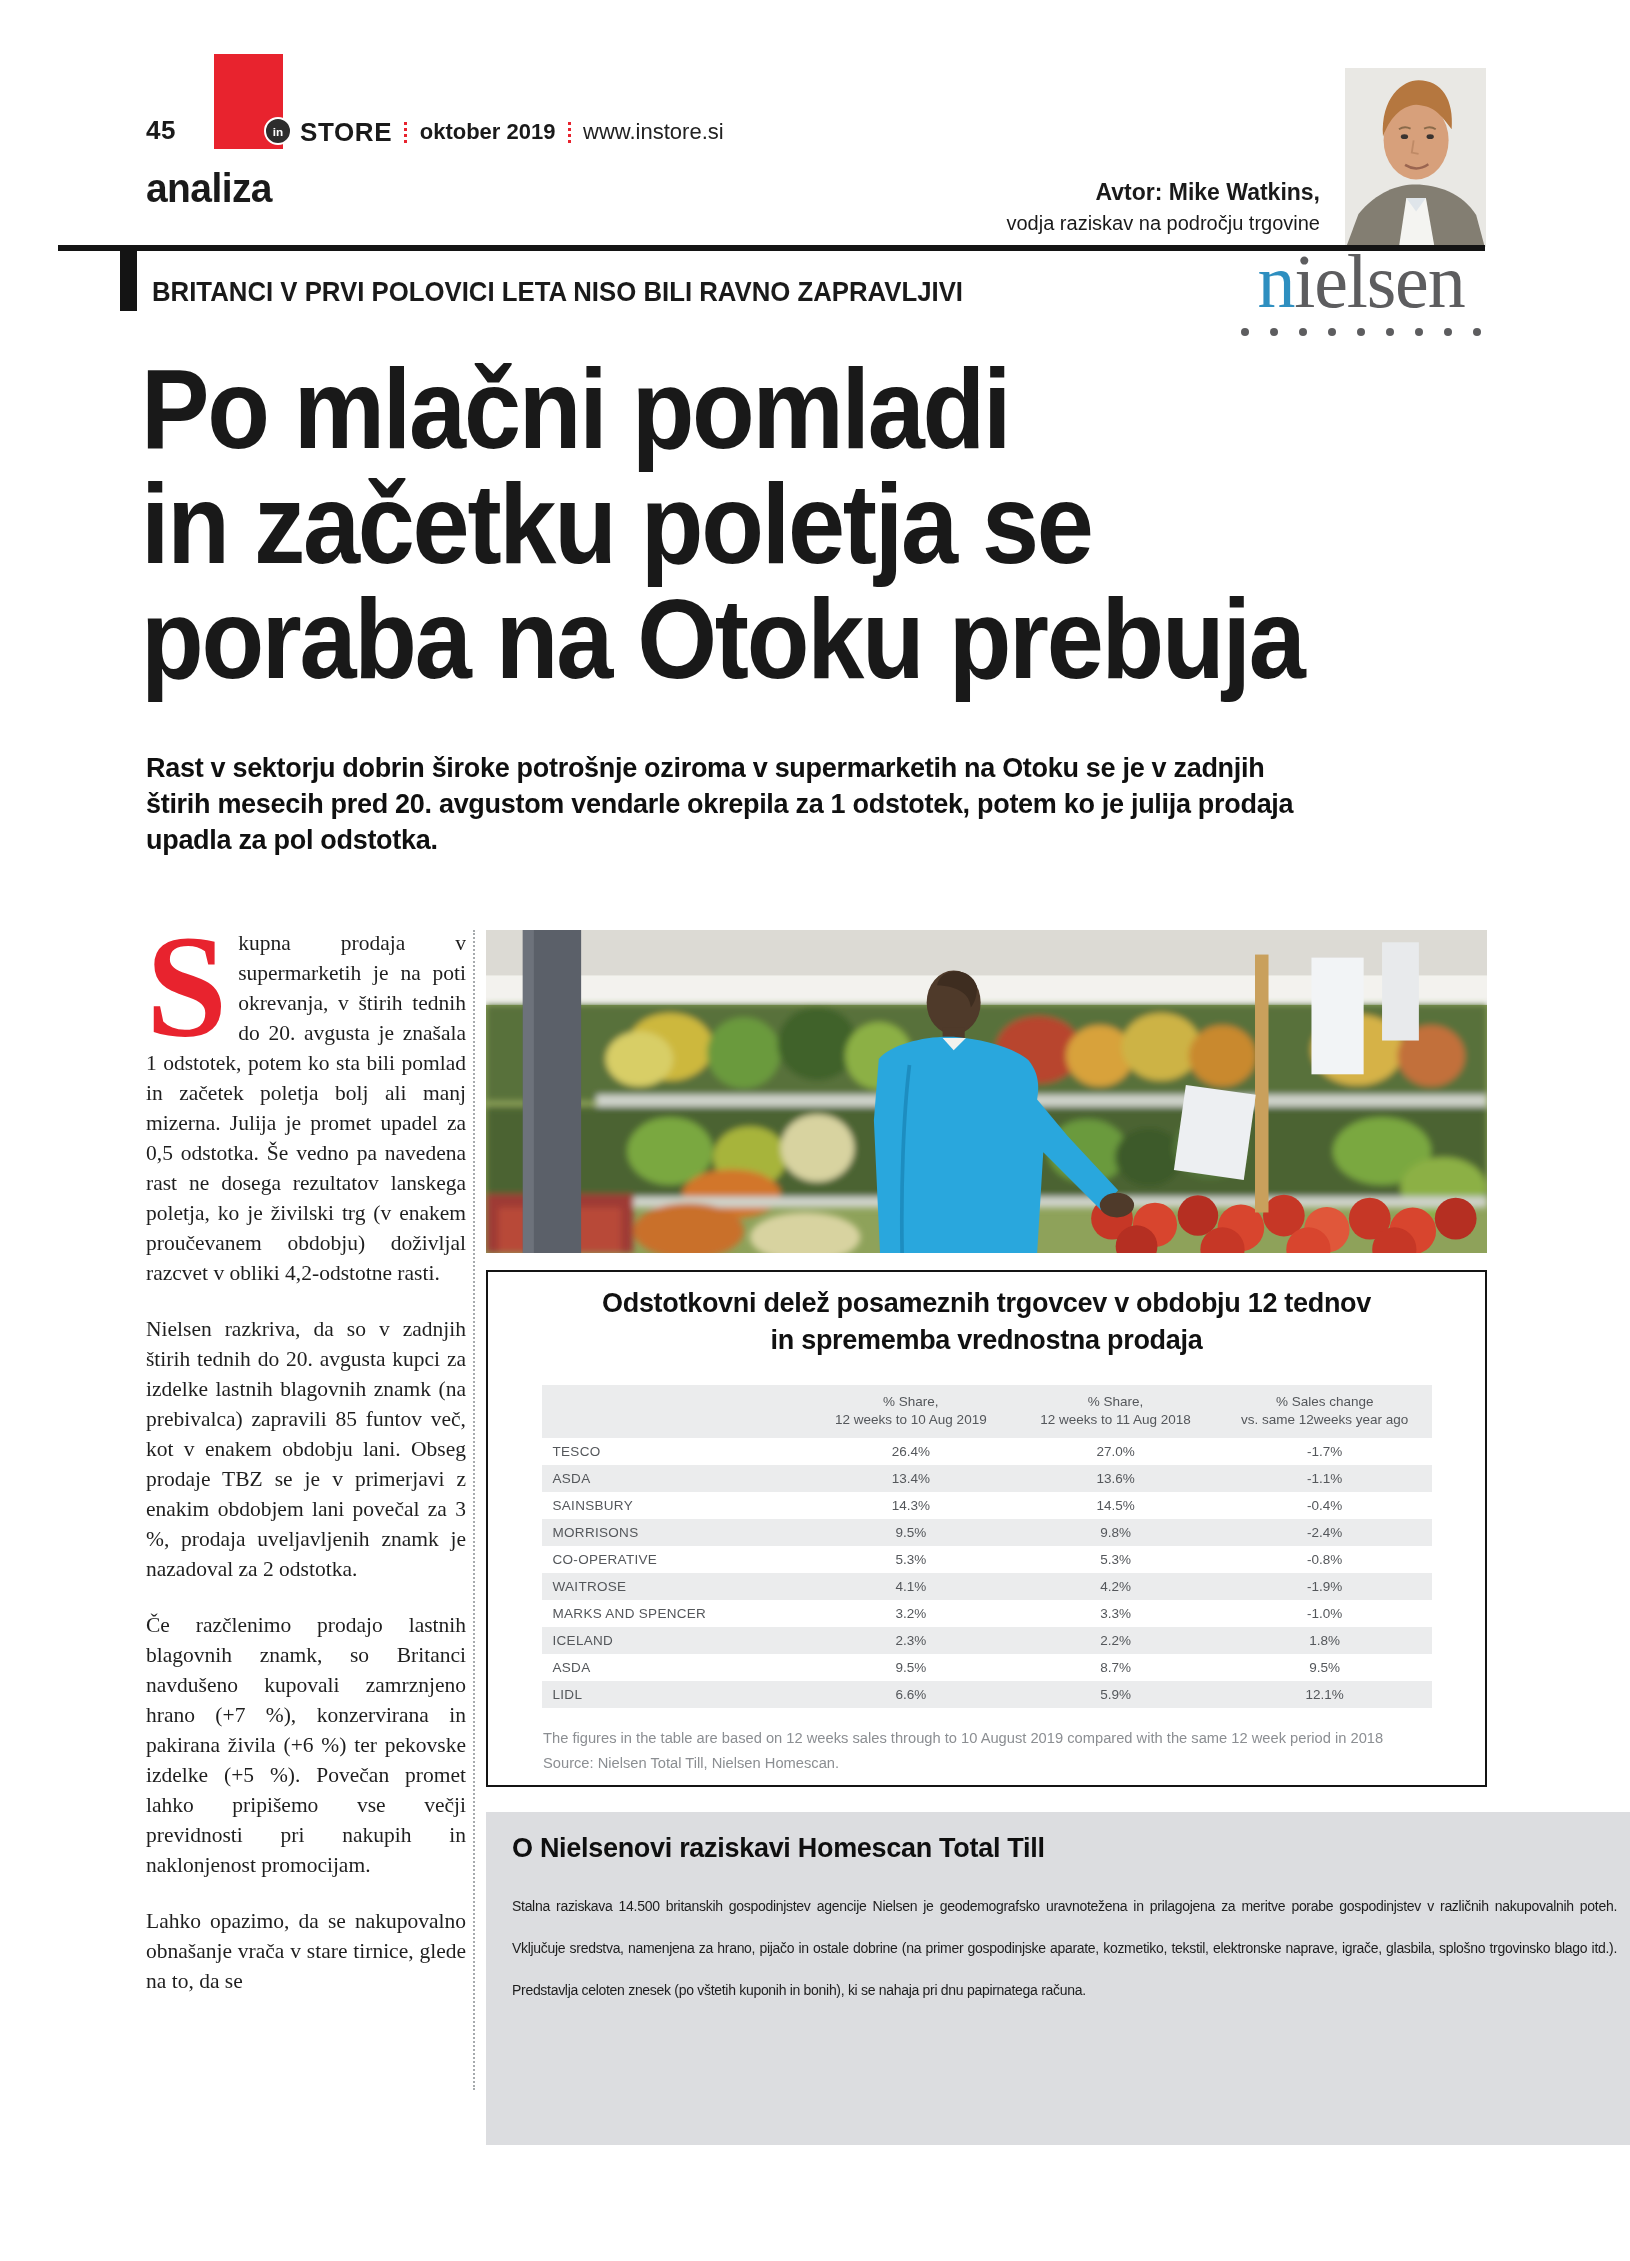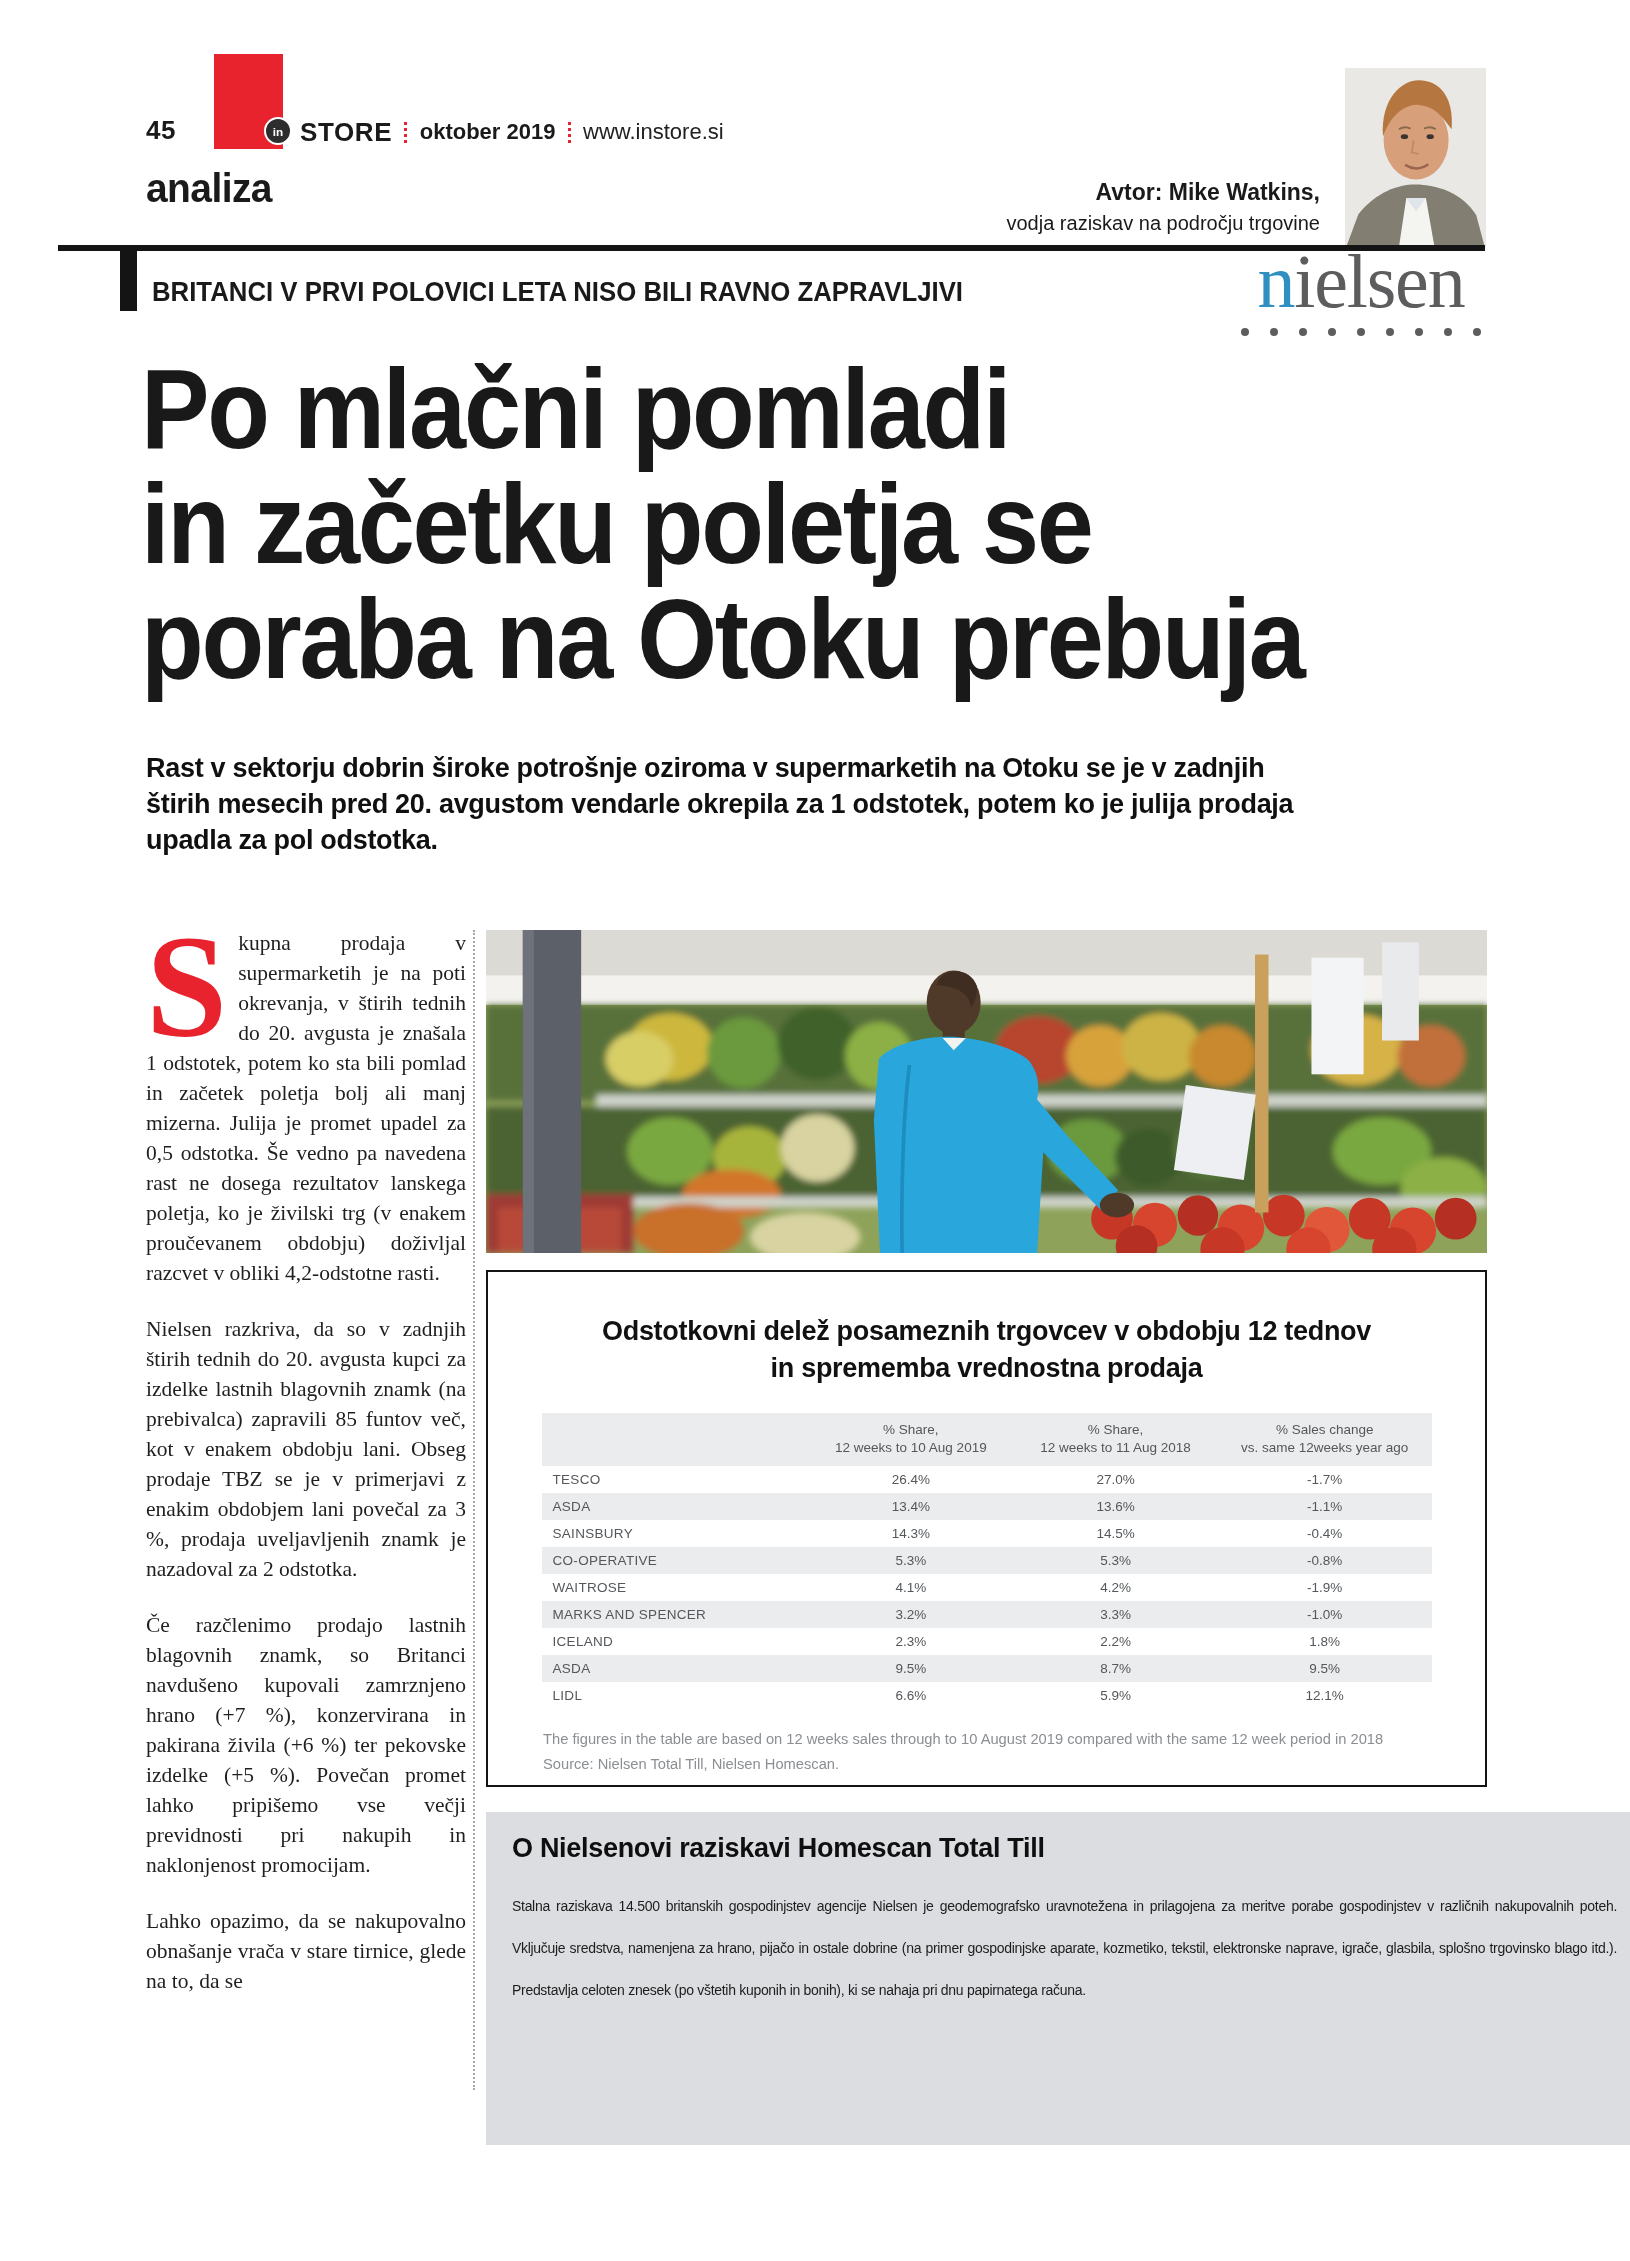--- a/index.html
+++ b/index.html
@@ -54,21 +54,21 @@
            font-size:146px;line-height:106px;margin:6.1px 11px 3.7px 0;}
   .col-divider{left:473px;top:930px;height:1160px;width:0;border-left:2.5px dotted #a6aaad;}
 
   
   .photo{left:486px;top:930px;width:1001px;height:323px;}
   .photo svg{display:block;width:100%;height:100%;}
 
   
   .tbox{left:486px;top:1270px;width:1001px;height:517px;border:2.5px solid #141414;
         box-sizing:border-box;background:#fff;overflow:hidden;}
-  .tbox-title{text-align:center;margin-top:41px;font-size:27px;font-weight:bold;
+  .tbox-title{text-align:center;margin-top:13px;font-size:27px;font-weight:bold;
               line-height:37px;letter-spacing:-0.3px;color:#111;}
   .share-table{width:890px;margin:26px auto 0;border-collapse:collapse;
                font-size:13.5px;color:#54575b;}
   .share-table thead th{background:#ebeced;font-weight:normal;padding:8px 4.9px;
                         text-align:center;line-height:18.4px;}
   .share-table tbody td{padding:0 4.9px;height:27px;text-align:center;}
   .share-table tbody td.name{text-align:left;padding-left:11px;letter-spacing:0.3px;}
   .share-table tbody tr:nth-child(even){background:#ebeced;}
   .tbox-note{margin:18.4px 0 0 55px;font-size:14.7px;color:#8b8e92;line-height:24.6px;}
 
@@ -267,20 +267,26 @@
             <td>13.6%</td>
             <td>-1.1%</td>
           </tr>
         <tr>
             <td class="name">SAINSBURY</td>
             <td>14.3%</td>
             <td>14.5%</td>
             <td>-0.4%</td>
           </tr>
         <tr>
+            <td class="name">MORRISONS</td>
+            <td>9.5%</td>
+            <td>9.8%</td>
+            <td>-2.4%</td>
+          </tr>
+        <tr>
             <td class="name">CO-OPERATIVE</td>
             <td>5.3%</td>
             <td>5.3%</td>
             <td>-0.8%</td>
           </tr>
         <tr>
             <td class="name">WAITROSE</td>
             <td>4.1%</td>
             <td>4.2%</td>
             <td>-1.9%</td>

